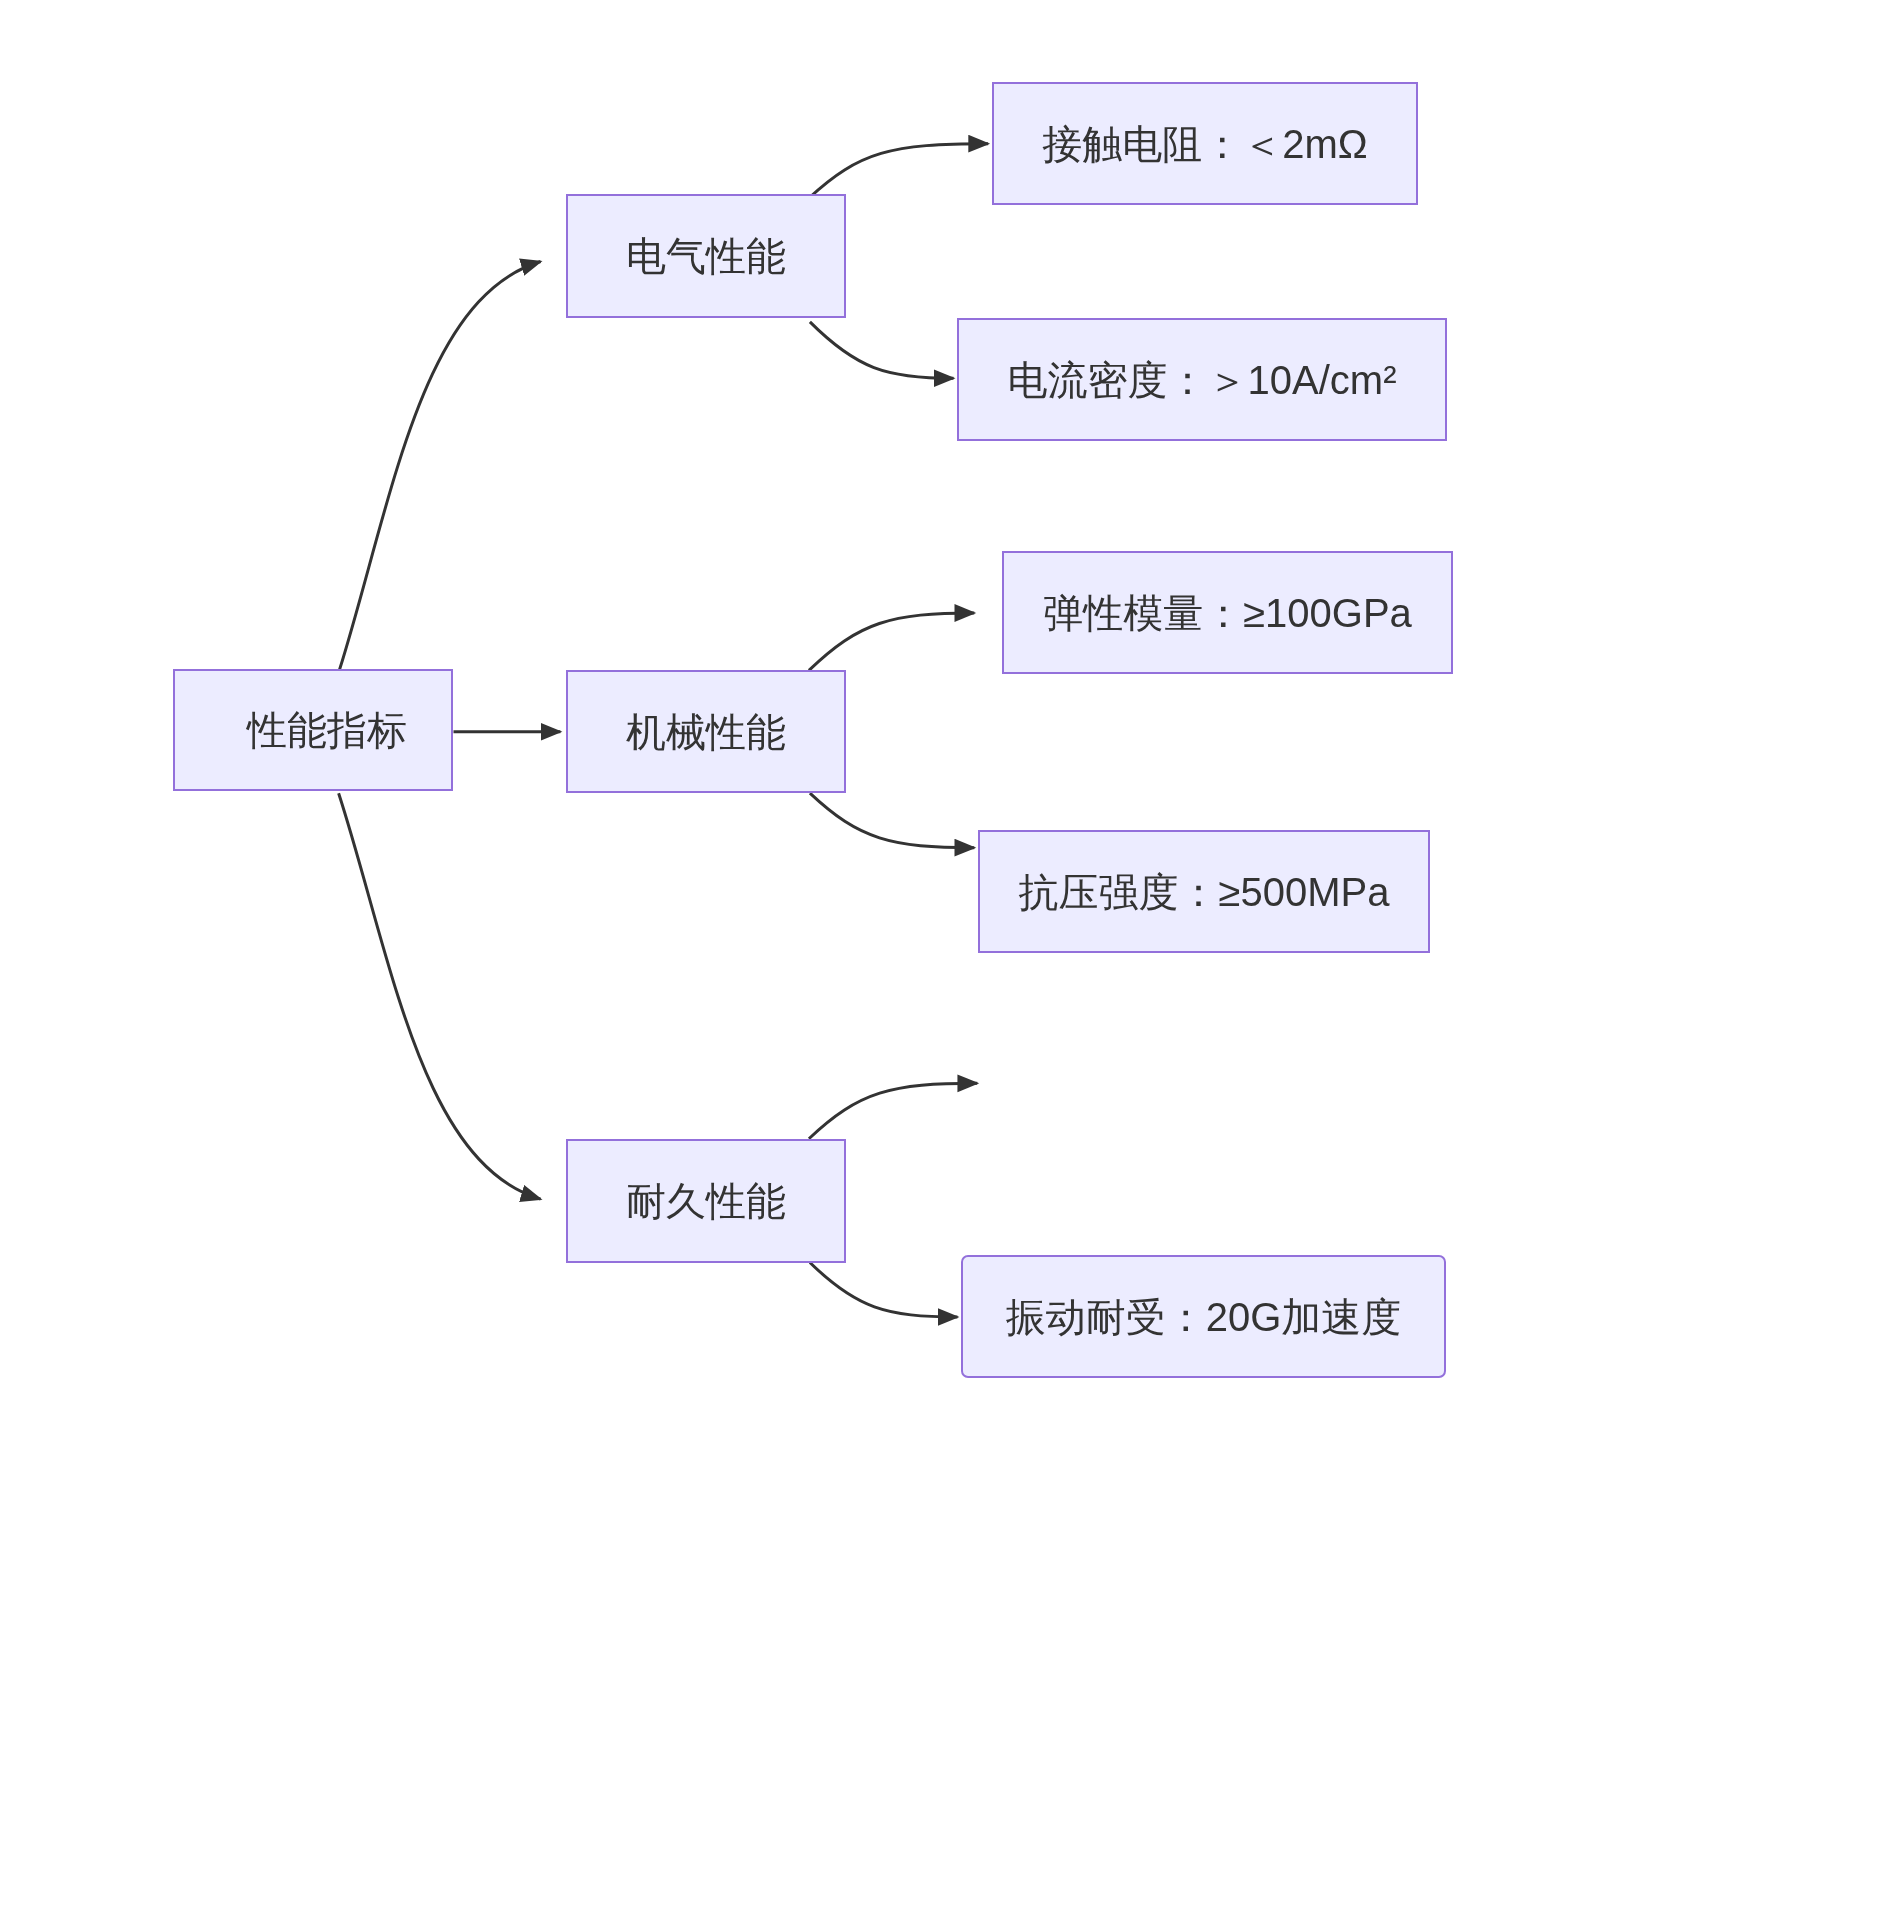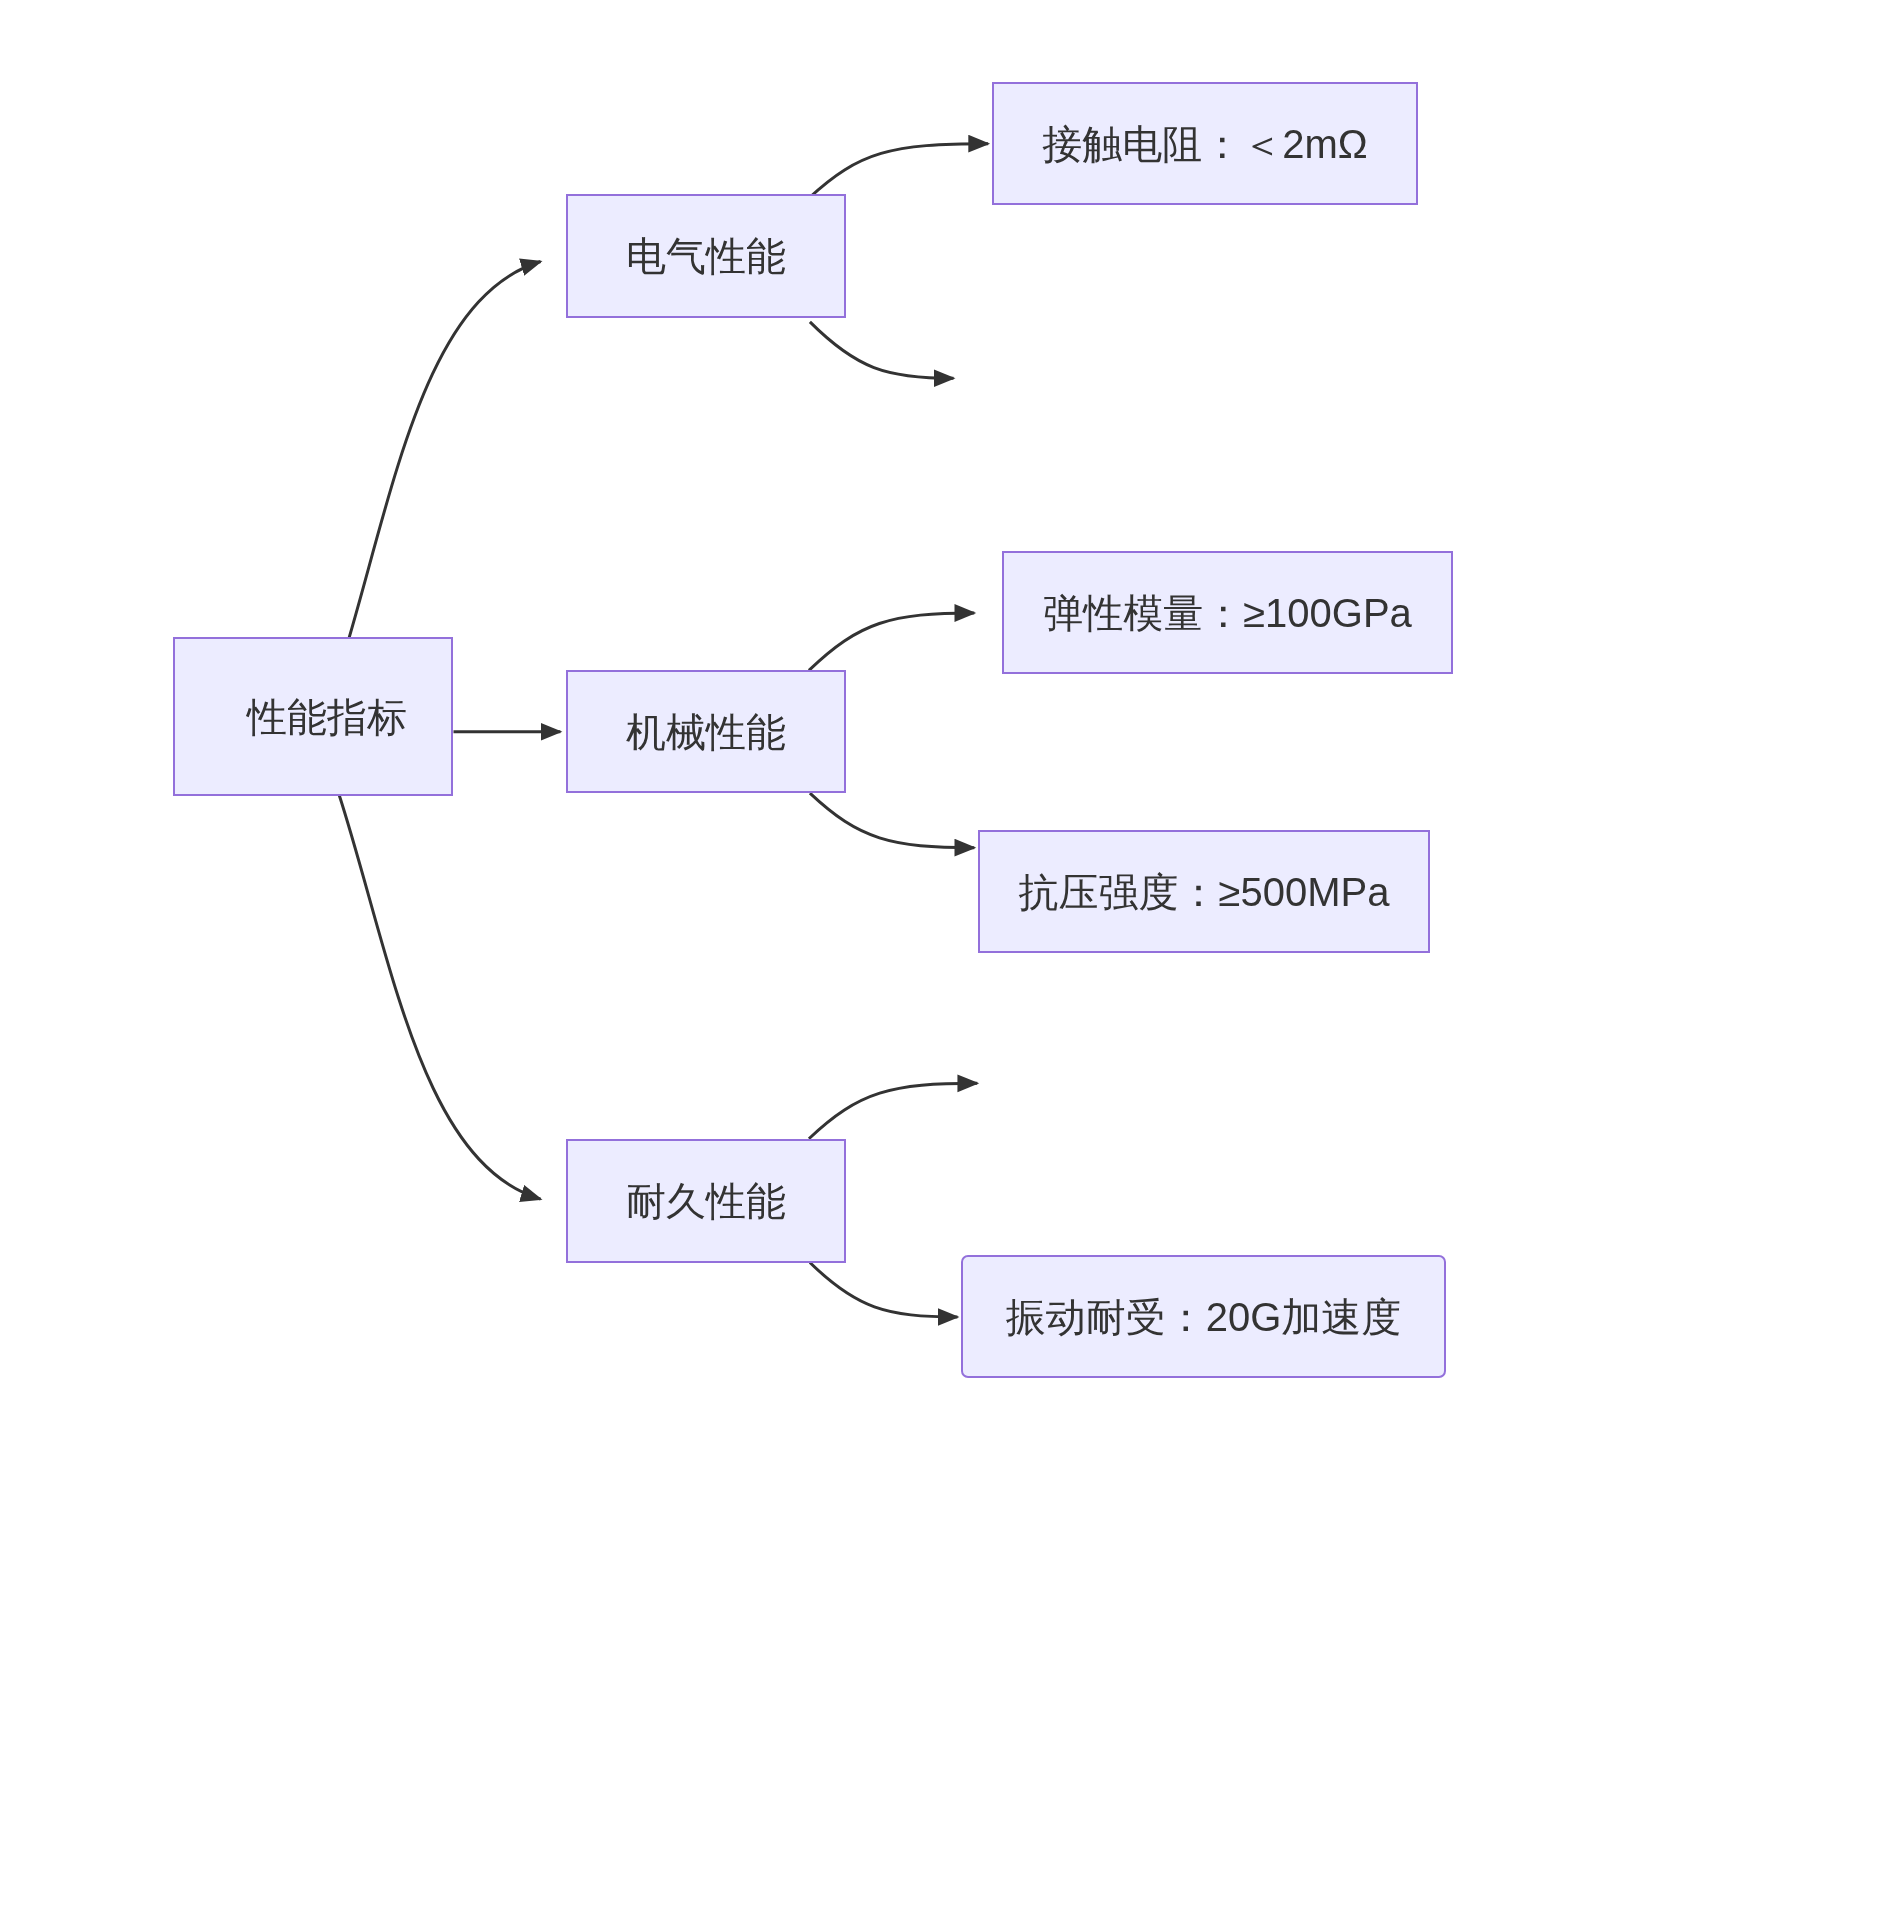--- a/index.html
+++ b/index.html
@@ -60,40 +60,43 @@
     <path class="edge" d="M817,200 C868,153 900,145 998,145" marker-end="url(#arrow)"></path>
     <path class="edge" d="M818,325 C865,372 895,382 963,382" marker-end="url(#arrow)"></path>
 
     <path class="edge" d="M817,677 C868,628 900,619 984,619" marker-end="url(#arrow)"></path>
     <path class="edge" d="M818,801 C868,848 900,856 984,856" marker-end="url(#arrow)"></path>
 
     <path class="edge" d="M817,1150 C868,1102 900,1094 987,1094" marker-end="url(#arrow)"></path>
     <path class="edge" d="M818,1275 C865,1321 895,1330 967,1330" marker-end="url(#arrow)"></path>
   </svg>
 
-  <div class="node" style="left:173px; top:637px; width:280px; height:159px;padding-left:28px;">
+  <div class="node" style="left:173px; top:669px; width:280px; height:122px;padding-left:28px;">
     <span>性能指标</span>
   </div>
 
   <div class="node" style="left:566px; top:194px; width:280px; height:124px;">
     <span>电气性能</span>
   </div>
 
   <div class="node" style="left:566px; top:670px; width:280px; height:123px;">
     <span>机械性能</span>
   </div>
 
   <div class="node" style="left:566px; top:1139px; width:280px; height:124px;">
     <span>耐久性能</span>
   </div>
 
   <div class="node" style="left:992px; top:82px; width:426px; height:123px;">
     <span>接触电阻：＜2mΩ</span>
   </div>
 
+  <div class="node" style="left:957px; top:318px; width:490px; height:123px;">
+    <span>电流密度：＞10A/cm²</span>
+  </div>
 
   <div class="node" style="left:1002px; top:551px; width:451px; height:123px;">
     <span>弹性模量：≥100GPa</span>
   </div>
 
   <div class="node" style="left:978px; top:786px; width:452px; height:123px;margin-top:44px;">
     <span>抗压强度：≥500MPa</span>
   </div>
 
 

